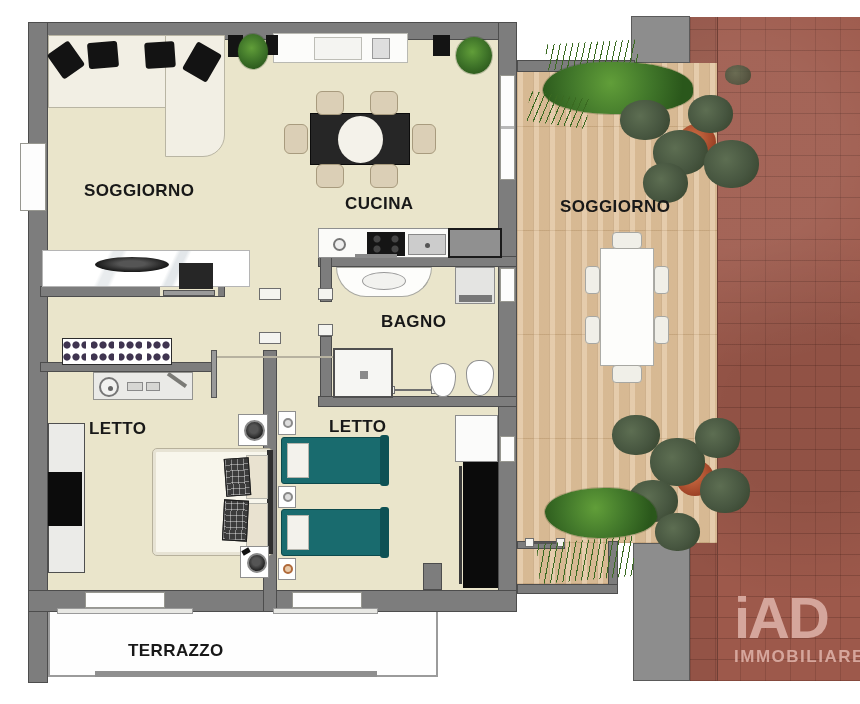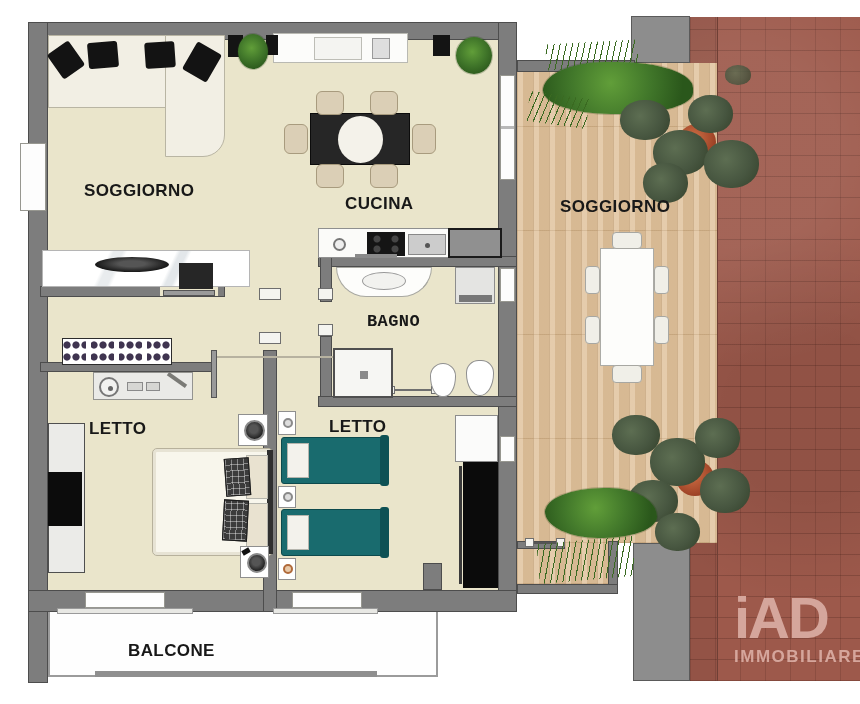--- a/index.html
+++ b/index.html
@@ -258,23 +258,23 @@
   <div class="blob" style="left:700px;top:468px;width:50px;height:45px;"></div>
   <div class="blob" style="left:628px;top:480px;width:50px;height:42px;"></div>
   <div class="blob" style="left:655px;top:513px;width:45px;height:38px;"></div>
 
   <div class="bush" style="left:545px;top:488px;width:112px;height:50px;border-radius:55% 45% 50% 50%/50% 60% 45% 55%;"></div>
   <div class="grass" style="left:538px;top:540px;width:96px;height:40px;transform:rotate(-5deg);"></div>
 
   <div class="label" style="left:84px;top:181px;">SOGGIORNO</div>
   <div class="label" style="left:345px;top:194px;">CUCINA</div>
   <div class="label" style="left:560px;top:197px;">SOGGIORNO</div>
-  <div class="label" style="left:367px;top:312px;font-family:Liberation Mono, monospace;">BAGNO</div>
+  <div class="label" style="left:381px;top:312px;">BAGNO</div>
   <div class="label" style="left:89px;top:419px;">LETTO</div>
   <div class="label" style="left:329px;top:417px;">LETTO</div>
-  <div class="label" style="left:128px;top:641px;">BALCONE</div>
+  <div class="label" style="left:128px;top:641px;">TERRAZZO</div>
 
   <div class="wm">
     <div class="brand">iAD</div>
     <div class="sub">IMMOBILIARE</div>
   </div>
 
 </div>
 
 </body></html>

